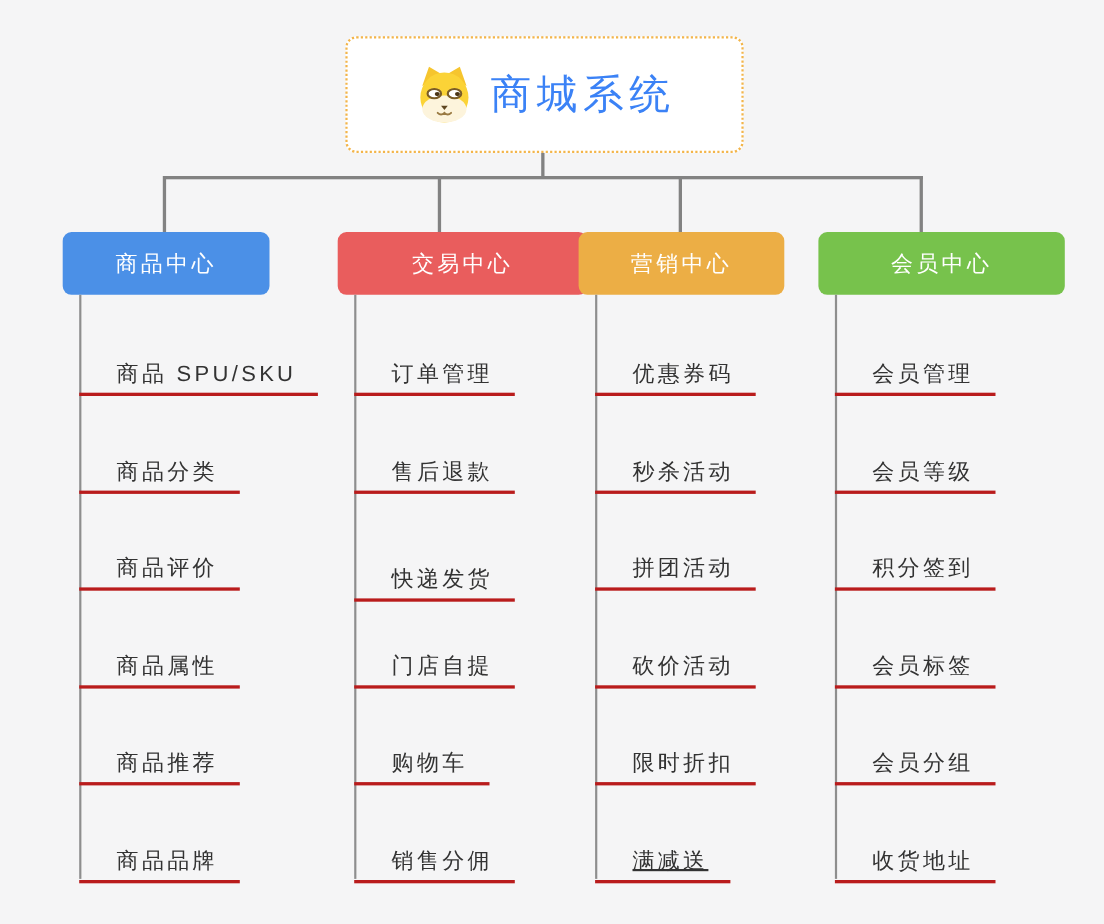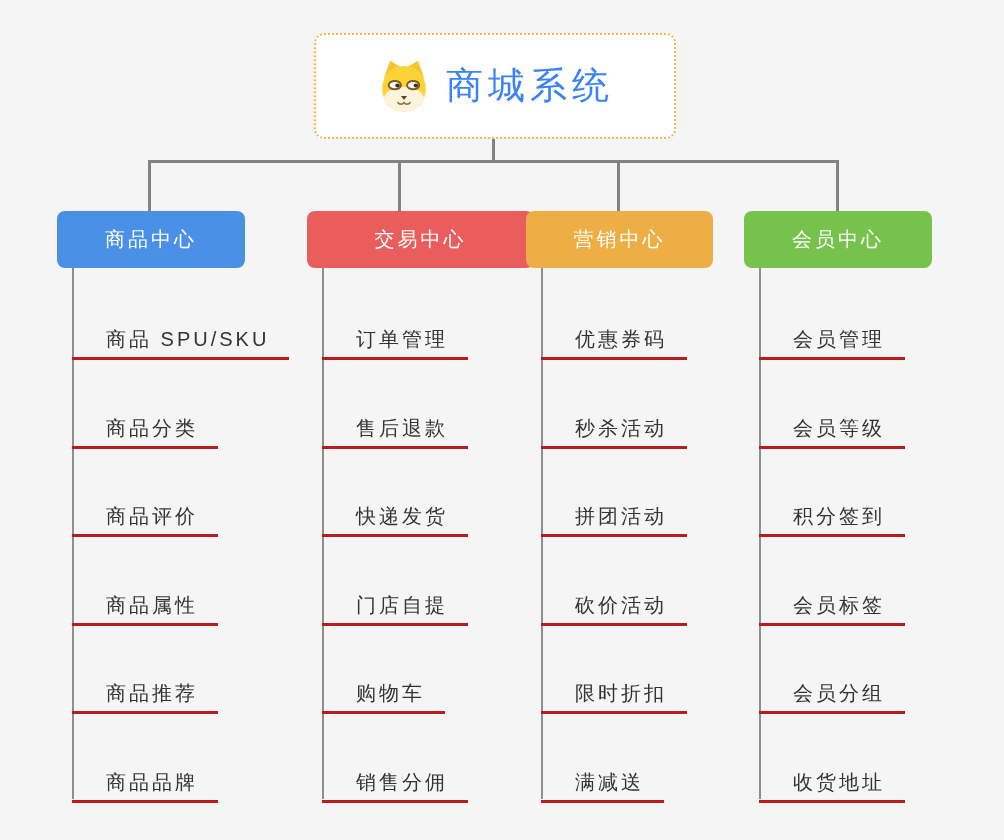--- a/index.html
+++ b/index.html
@@ -108,37 +108,37 @@
   <div class="leaf" style="left:72px; top:575px;">商品属性</div>
   <div class="leaf" style="left:72px; top:663px;">商品推荐</div>
   <div class="leaf" style="left:72px; top:752px;">商品品牌</div>
 
   <div class="branch-node" style="left: 307px; width: 227px; background-color: rgb(233, 93, 93);">
     <span class="branch-label">交易中心</span>
   </div>
   <div class="branch-vline" style="left:322px;"></div>
   <div class="leaf" style="left:322px; top:309px;">订单管理</div>
   <div class="leaf" style="left:322px; top:398px;">售后退款</div>
-  <div class="leaf" style="left:322px; top:486px;">快递发货</div>
+  <div class="leaf" style="left:322px; top:496px;">快递发货</div>
   <div class="leaf" style="left:322px; top:575px;">门店自提</div>
   <div class="leaf" style="left:322px; top:663px;">购物车</div>
   <div class="leaf" style="left:322px; top:752px;">销售分佣</div>
 
   <div class="branch-node" style="left: 526px; width: 187px; background-color: rgb(236, 174, 69);">
     <span class="branch-label">营销中心</span>
   </div>
   <div class="branch-vline" style="left:541px;"></div>
   <div class="leaf" style="left:541px; top:309px;">优惠券码</div>
   <div class="leaf" style="left:541px; top:398px;">秒杀活动</div>
   <div class="leaf" style="left:541px; top:486px;">拼团活动</div>
   <div class="leaf" style="left:541px; top:575px;">砍价活动</div>
   <div class="leaf" style="left:541px; top:663px;">限时折扣</div>
-  <div class="leaf" style="left:541px; top:752px;">满减送</div>
+  <div class="leaf" style="left:541px; top:752px;text-decoration:underline;">满减送</div>
 
-  <div class="branch-node" style="left: 744px; width: 188px; background-color: rgb(119, 194, 76);">
+  <div class="branch-node" style="left: 744px; width: 224px; background-color: rgb(119, 194, 76);">
     <span class="branch-label">会员中心</span>
   </div>
   <div class="branch-vline" style="left:759px;"></div>
   <div class="leaf" style="left:759px; top:309px;">会员管理</div>
   <div class="leaf" style="left:759px; top:398px;">会员等级</div>
   <div class="leaf" style="left:759px; top:486px;">积分签到</div>
   <div class="leaf" style="left:759px; top:575px;">会员标签</div>
   <div class="leaf" style="left:759px; top:663px;">会员分组</div>
   <div class="leaf" style="left:759px; top:752px;">收货地址</div>
 

